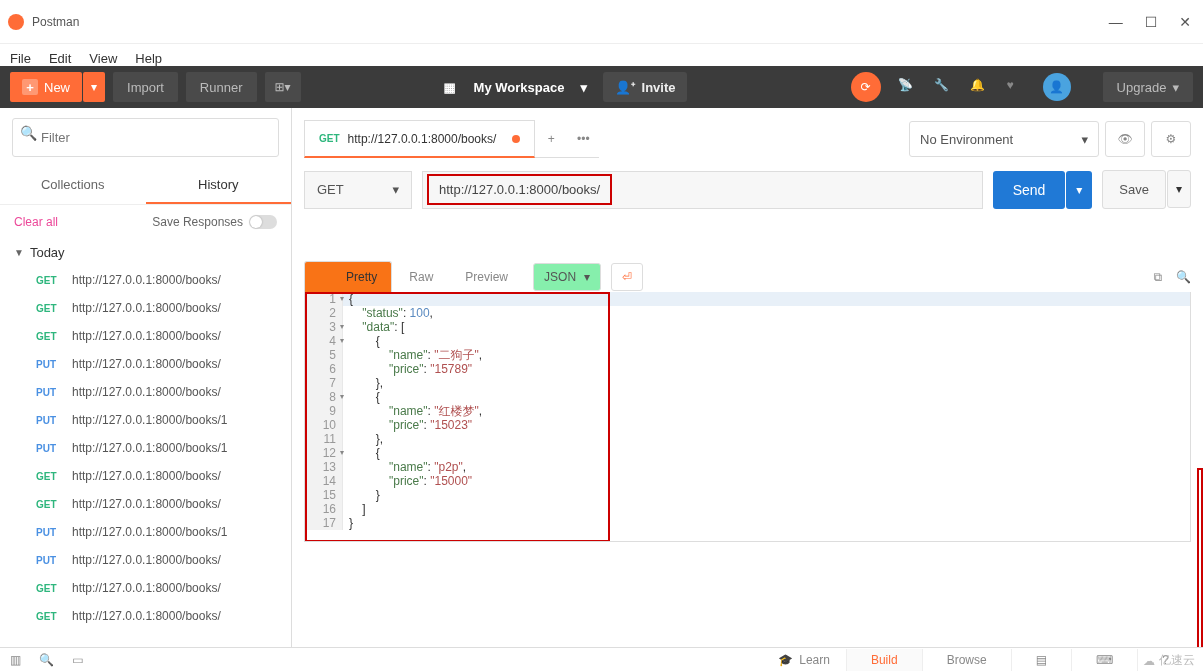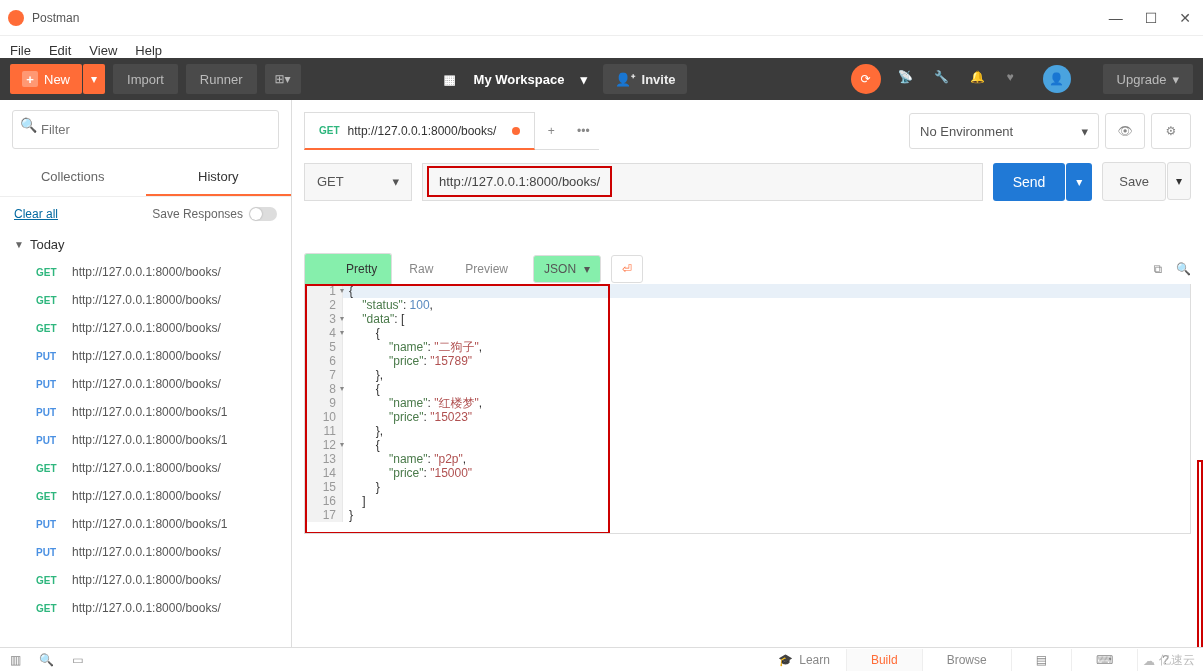--- a/index.html
+++ b/index.html
@@ -1,17 +1,17 @@
 <!DOCTYPE html>
 <html><head>
 <meta charset="utf-8">
 <style>
 * { margin: 0; padding: 0; box-sizing: border-box; font-family: "Segoe UI", Arial, sans-serif; }
 body { width: 1203px; height: 671px; overflow: hidden; background: #fff; font-size: 12px; color: #333; position: relative; }
-.titlebar { height: 36px; display: flex; align-items: center; padding: 0 8px; border-bottom: 1px solid #eee; }
+.titlebar { height: 44px; display: flex; align-items: center; padding: 0 8px; border-bottom: 1px solid #eee; }
 .titlebar .logo { width: 16px; height: 16px; border-radius: 50%; background: #ff6c37; margin-right: 8px; display: inline-block; }
 .titlebar .title { font-size: 12px; color: #555; }
 .titlebar .win-controls { margin-left: auto; display: flex; gap: 22px; color: #555; font-size: 14px; padding-right: 4px;}
 .menubar { height: 22px; display: flex; align-items: flex-end; gap: 18px; padding: 0 10px; color: #333; font-size: 13px; }
 .menubar span { cursor: default; }
 .toolbar { height: 42px; background: #3b3b3b; display: flex; align-items: center; padding: 0 10px; color: #ccc; }
 .btn-new { background: #ff6c37; color: #fff; height: 30px; padding: 0 12px; display: flex; align-items: center; border-radius: 2px; font-size: 13px; gap: 6px; }
 .btn-new .plus { background: rgba(255,255,255,0.3); width: 16px; height: 16px; display: flex; align-items: center; justify-content: center; border-radius: 2px; font-weight: bold; }
 .btn-new-split { background: #ff6c37; color: #fff; height: 30px; width: 22px; display: flex; align-items: center; justify-content: center; margin-left: 1px; border-radius: 2px; }
 .tool-btn { background: #4a4a4a; color: #bbb; height: 30px; padding: 0 14px; display: flex; align-items: center; border-radius: 2px; margin-left: 8px; font-size: 13px; }
@@ -27,21 +27,21 @@
 .main { display: flex; height: 553px; }
 .sidebar { width: 292px; border-right: 1px solid #ddd; display: flex; flex-direction: column; }
 .filter-row { padding: 10px 12px; }
 .filter-input { width: 100%; height: 39px; border: 1px solid #ddd; border-radius: 3px; padding: 0 28px; color: #999; font-size: 13px; background: #fff; }
 .filter-wrap { position: relative; }
 .filter-wrap .search-i { position: absolute; left: 8px; top: 7px; color: #aaa; font-size: 14px; }
 .side-tabs { display: flex; border-bottom: 1px solid #eee; }
 .side-tab { flex: 1; text-align: center; padding: 10px 0; font-size: 13px; color: #666; }
 .side-tab.active { color: #333; border-bottom: 2px solid #ff6c37; font-weight: 500; }
 .side-actions { display: flex; justify-content: space-between; align-items: center; padding: 10px 14px; font-size: 12px; }
-.clear-all { color: #0369a1; text-decoration: underline; }
+.clear-all { color: #ec4899; }
 .save-resp { color: #666; display: flex; align-items: center; gap: 6px; justify-content: space-between; }
 .toggle { width: 28px; height: 14px; background: #ddd; border-radius: 8px; position: relative; }
 .toggle::after { content: ""; position: absolute; width: 12px; height: 12px; background: #fff; border-radius: 50%; top: 1px; left: 1px; box-shadow: 0 0 2px rgba(0,0,0,0.3); }
 .hist-group { padding: 6px 14px; font-size: 13px; color: #333; display: flex; align-items: center; gap: 6px; }
 .hist-group .caret { font-size: 10px; color: #666; }
 .hist-list { overflow-y: auto; flex: 1; }
 .hist-item { display: flex; align-items: center; padding: 7px 14px 7px 36px; font-size: 12px; gap: 10px; }
 .method { font-size: 10px; font-weight: bold; width: 26px; text-align: left; }
 .method.get { color: #2eb67d; }
 .method.put { color: #4a90e2; }
@@ -59,21 +59,21 @@
 .req-row { display: flex; gap: 10px; margin-top: 12px; align-items: center; }
 .method-select { border: 1px solid #ddd; height: 38px; width: 108px; display: flex; align-items: center; padding: 0 12px; font-size: 13px; color: #555; justify-content: space-between; background: #f7f7f7; }
 .url-input { flex: 1; height: 38px; border: 1px solid #ddd; background: #f7f7f7; display: flex; align-items: center; padding: 0 4px; }
 .url-input .url-text { border: 2px solid #cc0000; padding: 6px 10px; font-size: 13px; color: #444; display: inline-block; }
 .send-btn { background: #2079d6; color: #fff; height: 38px; padding: 0 20px; display: flex; align-items: center; font-size: 14px; font-weight: 500; border-radius: 3px; }
 .send-split { background: #2079d6; color: #fff; height: 38px; width: 26px; display: flex; align-items: center; justify-content: center; border-radius: 3px; margin-left: 1px; }
 .save-btn { border: 1px solid #ddd; background: #f7f7f7; height: 39px; padding: 0 16px; display: flex; align-items: center; color: #555; border-radius: 3px; font-size: 13px; }
 .save-split { border: 1px solid #ddd; background: #f7f7f7; height: 38px; width: 24px; display: flex; align-items: center; justify-content: center; border-radius: 3px; }
 .resp-tabs { display: flex; align-items: center; gap: 2px; margin-top: 52px; }
 .resp-tab { padding: 8px 14px; font-size: 12px; color: #888; border: 1px solid transparent; }
-.resp-tab.active { border: 1px solid #ddd; border-bottom: 1px solid #fff; color: #333; background: #86efac; border-radius: 3px 3px 0 0; padding-left: 41px; }
+.resp-tab.active { border: 1px solid #ddd; border-bottom: 1px solid #fff; color: #333; background: #f97316; border-radius: 3px 3px 0 0; padding-left: 41px; }
 .resp-format { border: 1px solid #ddd; padding: 6px 10px; font-size: 12px; color: #555; display: flex; gap: 8px; margin-left: 8px; border-radius: 3px; background:#86efac;}
 .wrap-btn { border: 1px solid #ddd; padding: 6px 10px; margin-left: 8px; border-radius: 3px; background:#fff; color:#ff6c37;}
 .resp-right-icons { margin-left: auto; display: flex; gap: 14px; color: #888; }
 .code-box { border: 1px solid #ddd; border-top: none; margin-top: -1px; height: 250px; overflow: hidden; position: relative; }
 .red-overlay { position: absolute; top: 0; left: 0; width: 305px; height: 250px; border: 2px solid #cc0000; pointer-events: none; }
 .code-line { display: flex; font-family: Consolas, monospace; font-size: 12px; line-height: 14px; }
 .gutter { width: 38px; text-align: right; padding-right: 6px; color: #999; background: #f2f2f2; border-right: 1px solid #e8e8e8; user-select: none; position: relative;}
 .fold { position: absolute; right: -2px; font-size: 8px; color: #888; }
 .code-content { padding-left: 6px; white-space: pre; }
 .code-content .k { color: #4a7a4a; }

